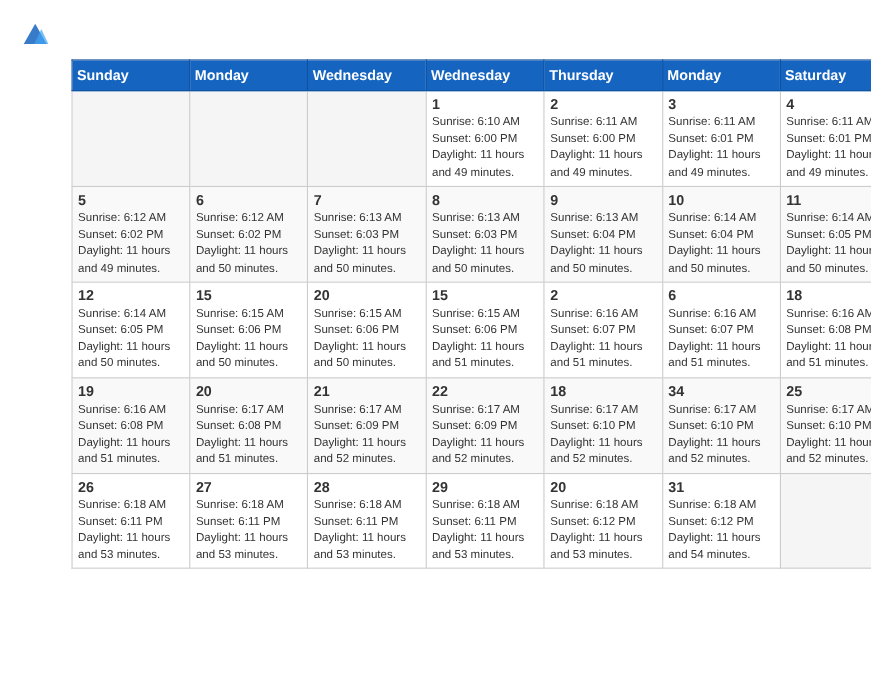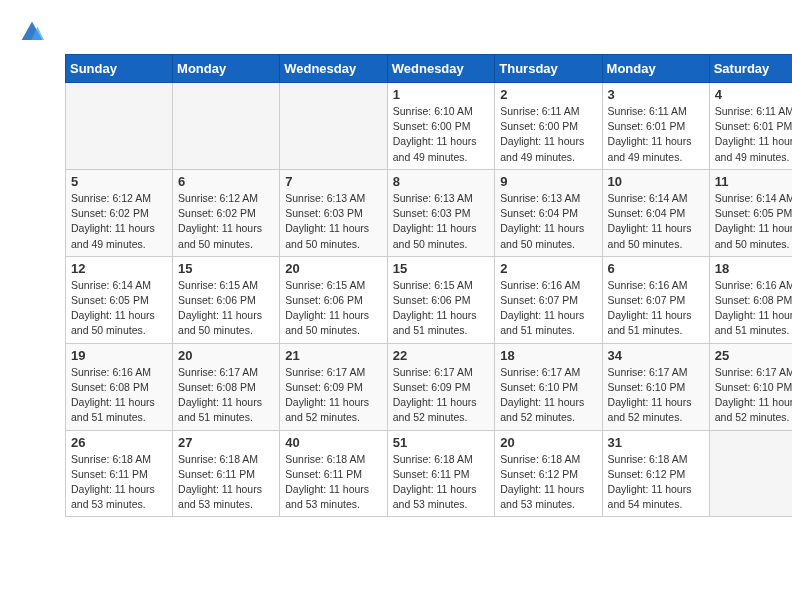--- a/index.html
+++ b/index.html
@@ -235,25 +235,25 @@
       <tr class="week-row">
         <td>
           <span class="day-number">26</span>
           <div class="day-info">Sunrise: 6:18 AM<br>Sunset: 6:11 PM<br>Daylight: 11 hours<br>and 53 minutes.</div>
         </td>
         <td>
           <span class="day-number">27</span>
           <div class="day-info">Sunrise: 6:18 AM<br>Sunset: 6:11 PM<br>Daylight: 11 hours<br>and 53 minutes.</div>
         </td>
         <td>
-          <span class="day-number">40</span>
-          <div class="day-info">Sunrise: 6:18 AM<br>Sunset: 6:11 PM<br>Daylight: 11 hours<br>and 53 minutes.</div>
-        </td>
-        <td>
-          <span class="day-number">51</span>
+          <span class="day-number">28</span>
+          <div class="day-info">Sunrise: 6:18 AM<br>Sunset: 6:11 PM<br>Daylight: 11 hours<br>and 53 minutes.</div>
+        </td>
+        <td>
+          <span class="day-number">29</span>
           <div class="day-info">Sunrise: 6:18 AM<br>Sunset: 6:11 PM<br>Daylight: 11 hours<br>and 53 minutes.</div>
         </td>
         <td>
           <span class="day-number">20</span>
           <div class="day-info">Sunrise: 6:18 AM<br>Sunset: 6:12 PM<br>Daylight: 11 hours<br>and 53 minutes.</div>
         </td>
         <td>
           <span class="day-number">31</span>
           <div class="day-info">Sunrise: 6:18 AM<br>Sunset: 6:12 PM<br>Daylight: 11 hours<br>and 54 minutes.</div>
         </td>

